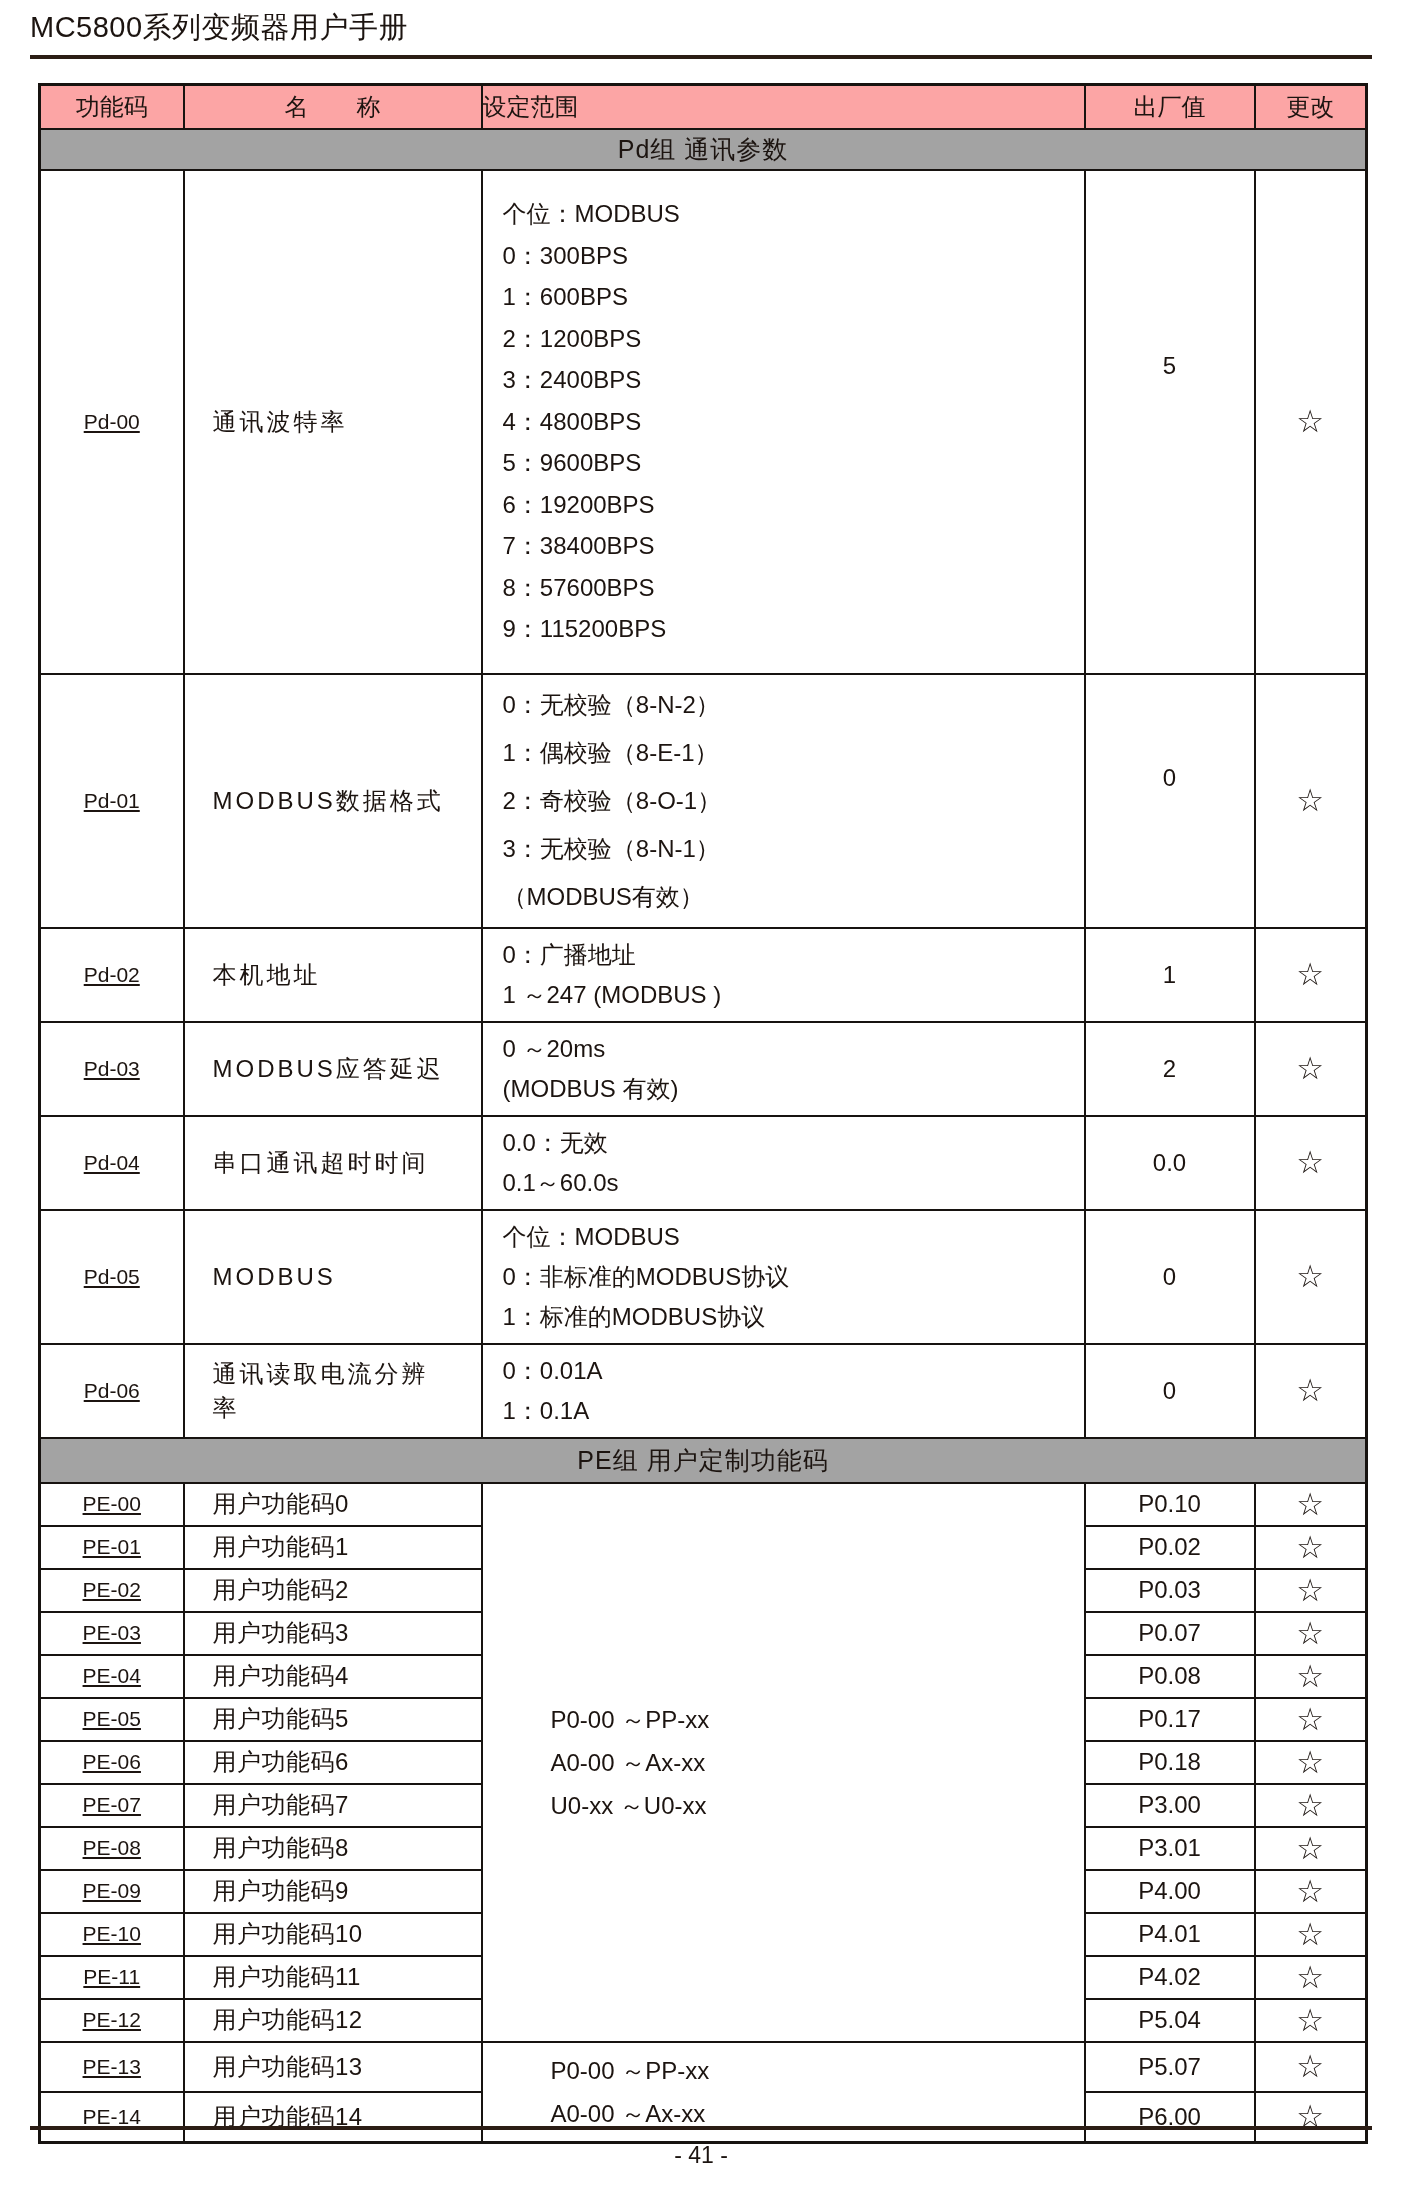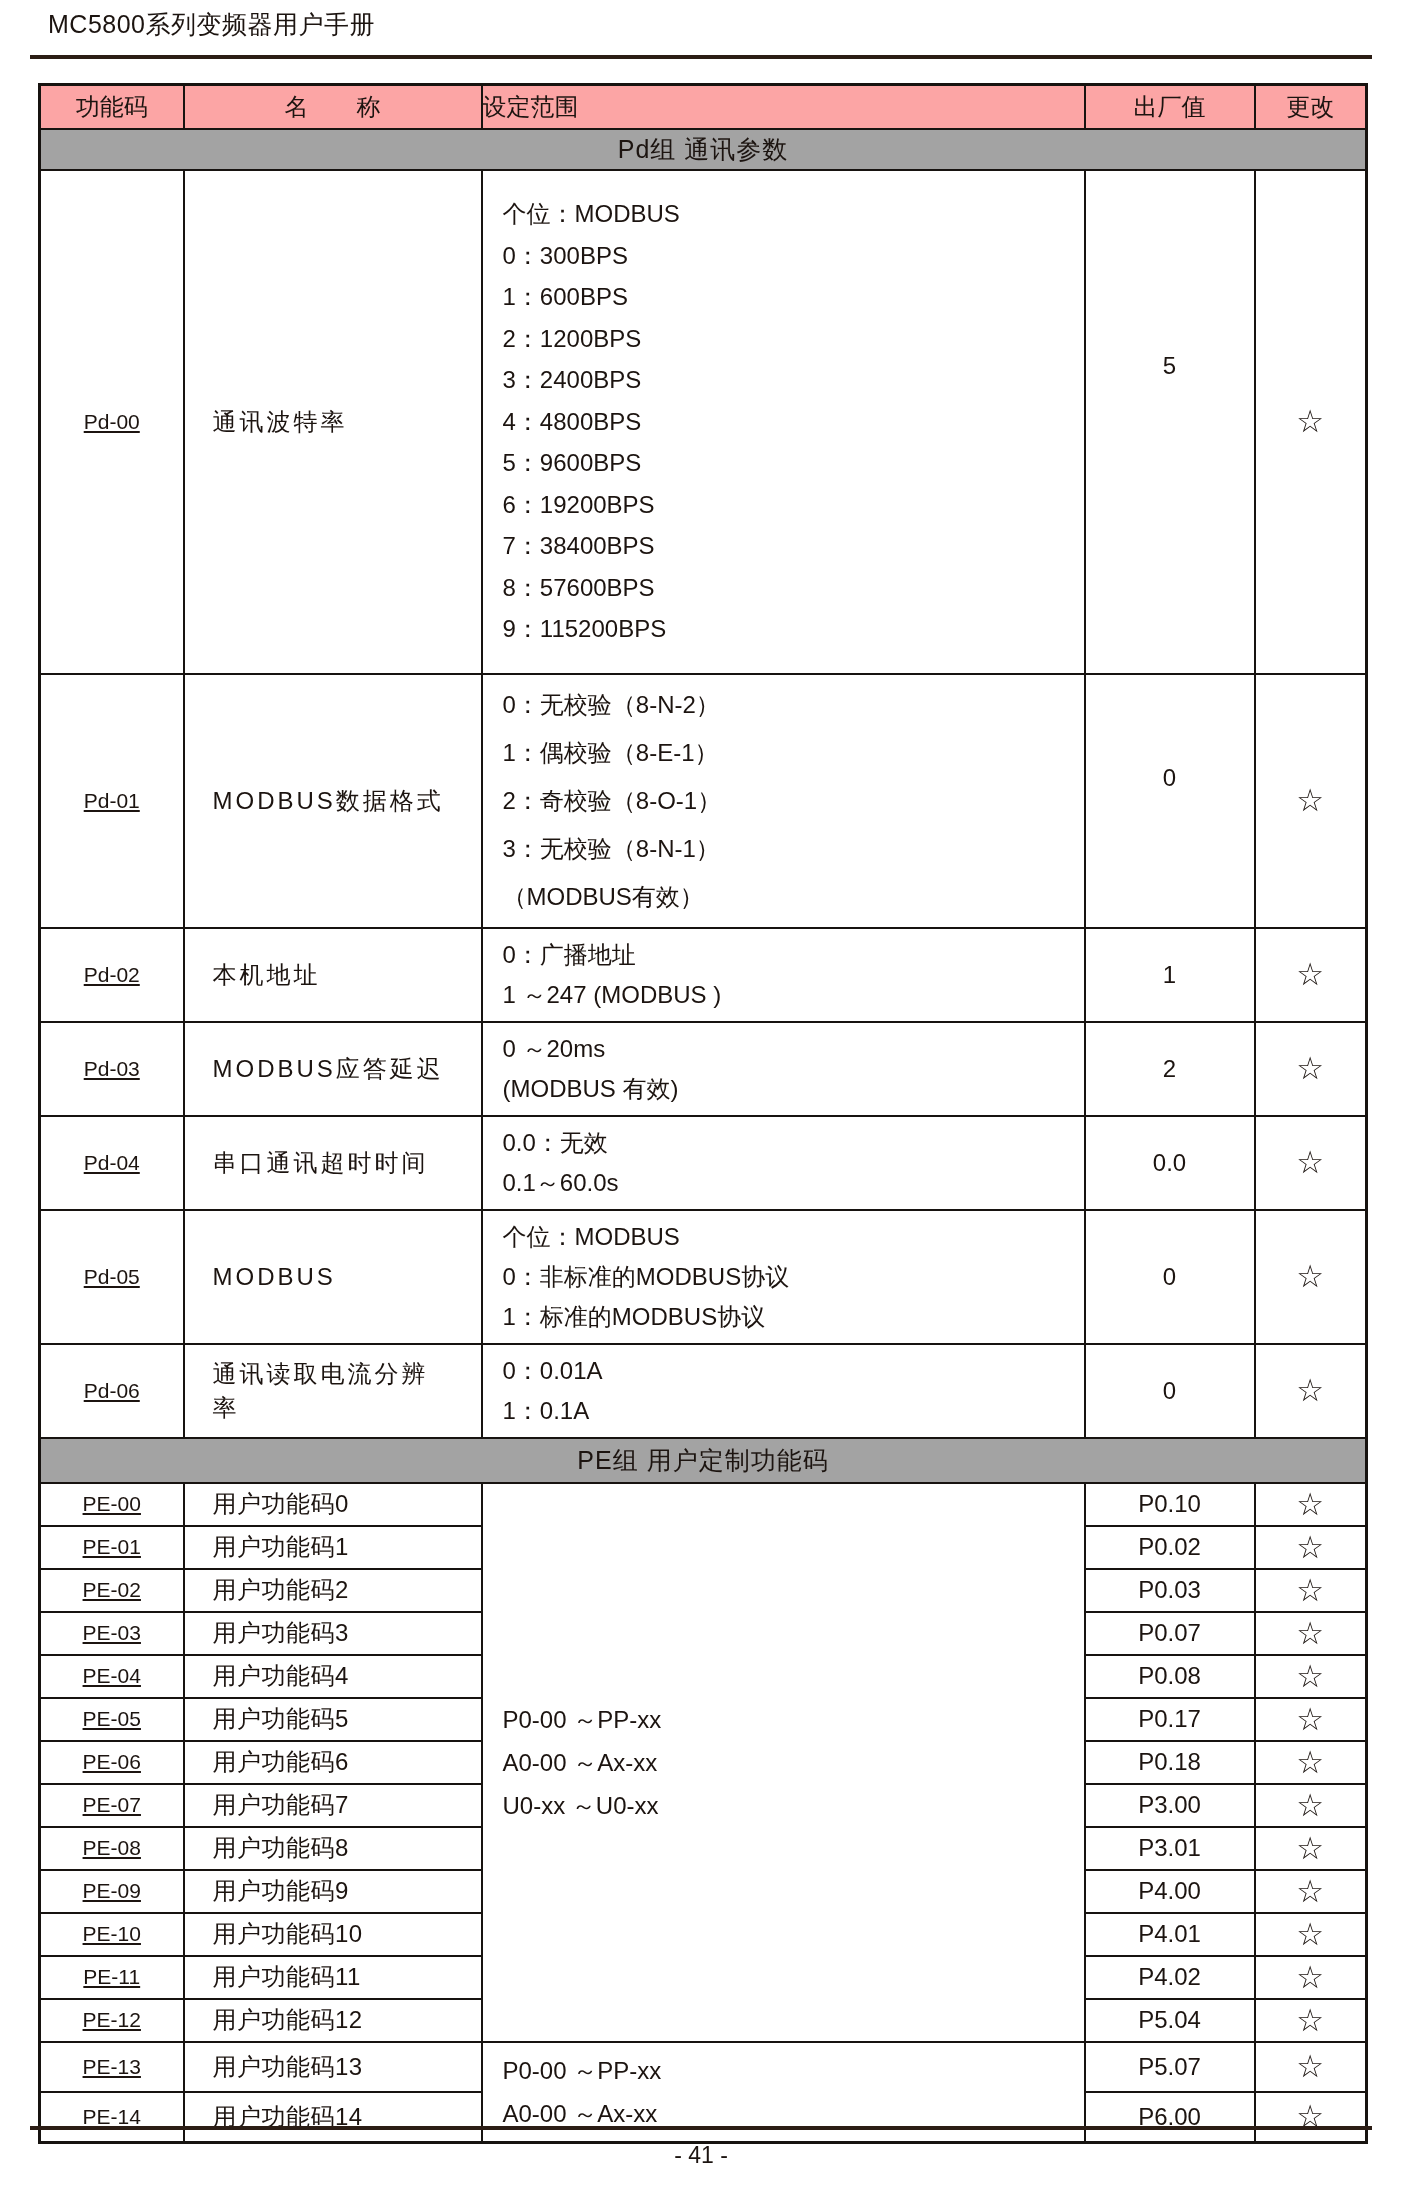--- a/index.html
+++ b/index.html
@@ -2,23 +2,22 @@
 <html><head>
 <meta charset="utf-8">
 <style>
   html,body{margin:0;padding:0;}
   body{
     width:1402px;height:2185px;position:relative;background:#ffffff;
     font-family:"Liberation Sans","DejaVu Sans",sans-serif;
     color:#1c1410;
   }
   .doc-title{
-    position:absolute;left:30px;top:8px;font-size:25px;letter-spacing:0.5px;
+    position:absolute;left:30px;top:8px;font-size:29px;letter-spacing:0.5px;
     white-space:nowrap;
-    margin-left:18px;
   }
   .title-rule{
     position:absolute;left:30px;top:55px;width:1342px;height:4px;background:#2b1d15;
   }
   table.param{
     position:absolute;left:38px;top:83px;width:1327px;
     border-collapse:collapse;table-layout:fixed;
     border:3px solid #171310;
   }
   .param th,.param td{
@@ -34,21 +33,21 @@
   tr.group td{
     background:#a3a3a3;text-align:center;font-size:25px;letter-spacing:1px;
   }
   td.code{text-align:center;font-size:21px;text-decoration:underline;}
   td.name{text-align:left;padding-left:28px;letter-spacing:3px;}
   tr.pe-row td.name{letter-spacing:0.5px;}
   td.range{text-align:left;padding:6px 8px 6px 20px;border-radius:24px;}
   td.range div{line-height:40px;white-space:nowrap;}
   td.range.lh41 div{line-height:41.5px;}
   td.range.lh48 div{line-height:48px;}
-  td.range.lh43 div{line-height:43px;}
+  td.range.lh43 div{line-height:43px;margin-left:48px;}
   td.factory{text-align:center;}
   td.factory.up-big{padding-bottom:112px;}
   td.factory.up-sm{padding-bottom:46px;}
   td.change{text-align:center;font-size:31px;}
   .narrow{display:inline-block;width:235px;line-height:34px;vertical-align:middle;}
   .footer-rule{
     position:absolute;left:30px;top:2126px;width:1342px;height:4px;background:#2b1d15;
   }
   .page-num{
     position:absolute;left:0;top:2142px;width:1402px;text-align:center;font-size:23px;

